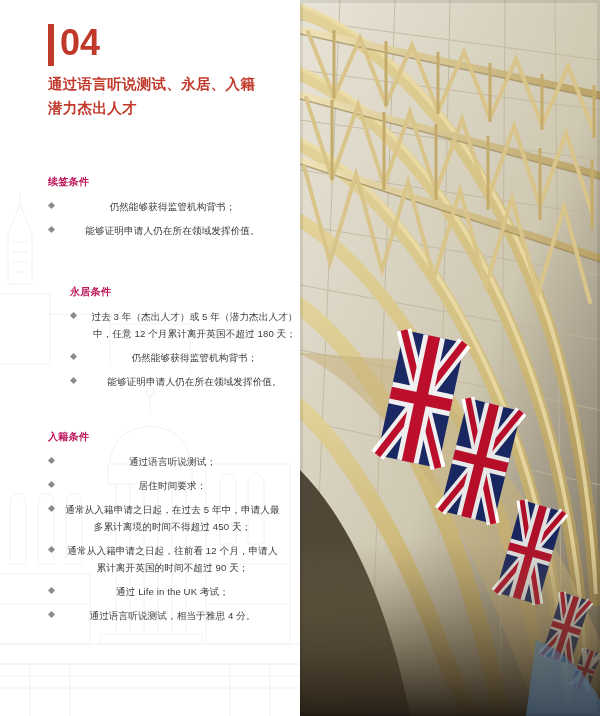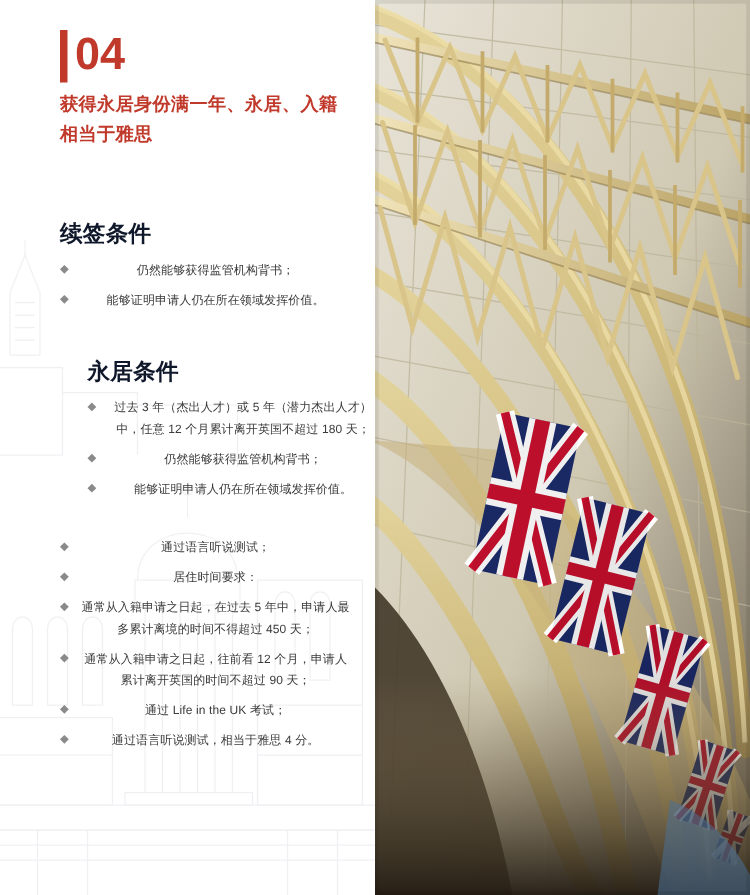--- a/index.html
+++ b/index.html
@@ -80,23 +80,23 @@
     font-weight: bold;
     letter-spacing: 0.3px;
   }
 
   .group {
     position: absolute;
     left: 48px;
     width: 232px;
   }
   .group-heading {
-    font-size: 18px;
+    font-size: 10px;
     font-weight: bold;
-    color: #0f172a;
+    color: #be185d;
     margin: 0 0 9px 0;
     letter-spacing: 0.3px;
     font-family: Liberation Serif, serif;
   }
   .bullet-list {
     margin: 0;
     padding: 0;
     list-style: none;
   }
   .bullet-item {
@@ -178,22 +178,22 @@
         <path d="M40 500 L40 560 M80 500 L80 560 M240 500 L240 560 M280 500 L280 560"></path>
       </g>
     </svg>
 
     <div class="number-block">
       <span class="number-bar"></span>
       <span class="number-text">04</span>
     </div>
 
     <div class="section-title">
-      <div>获得永居身份满一年、永居、入籍</div>
-      <div>相当于雅思</div>
+      <div>通过语言听说测试、永居、入籍</div>
+      <div>潜力杰出人才</div>
     </div>
 
     <div class="group" id="group-xuqian">
       <div class="group-heading">续签条件</div>
       <ul class="bullet-list">
         <li class="bullet-item">
           <span class="diamond"></span>
           <span>仍然能够获得监管机构背书；</span>
         </li>
         <li class="bullet-item">
@@ -215,20 +215,21 @@
           <span>仍然能够获得监管机构背书；</span>
         </li>
         <li class="bullet-item">
           <span class="diamond"></span>
           <span>能够证明申请人仍在所在领域发挥价值。</span>
         </li>
       </ul>
     </div>
 
     <div class="group" id="group-ruji">
+      <div class="group-heading">入籍条件</div>
       <ul class="bullet-list">
         <li class="bullet-item">
           <span class="diamond"></span>
           <span>通过语言听说测试；</span>
         </li>
         <li class="bullet-item">
           <span class="diamond"></span>
           <span>居住时间要求：</span>
         </li>
         <li class="bullet-item">

